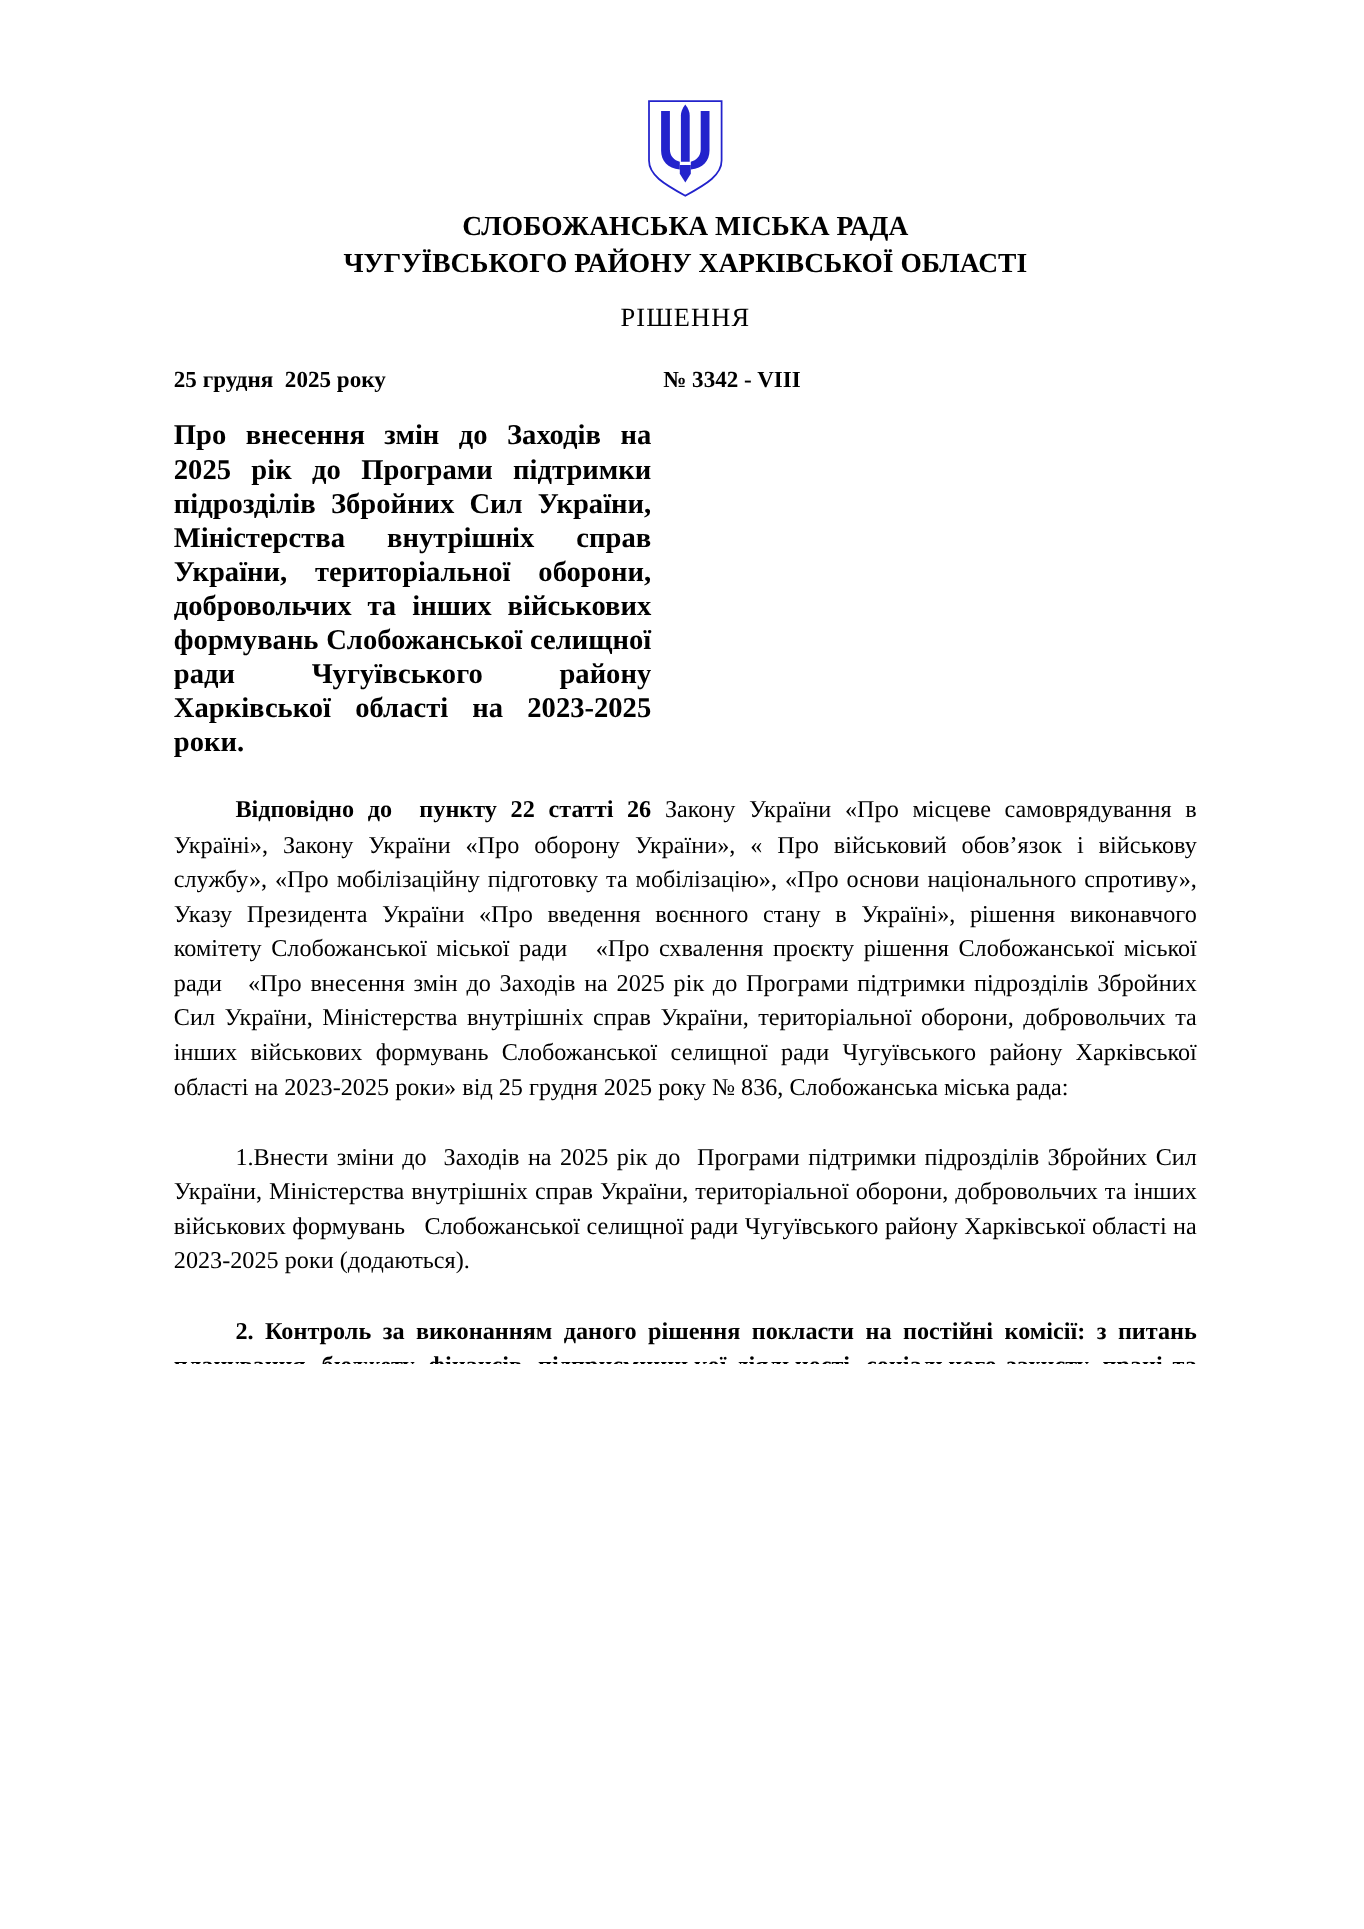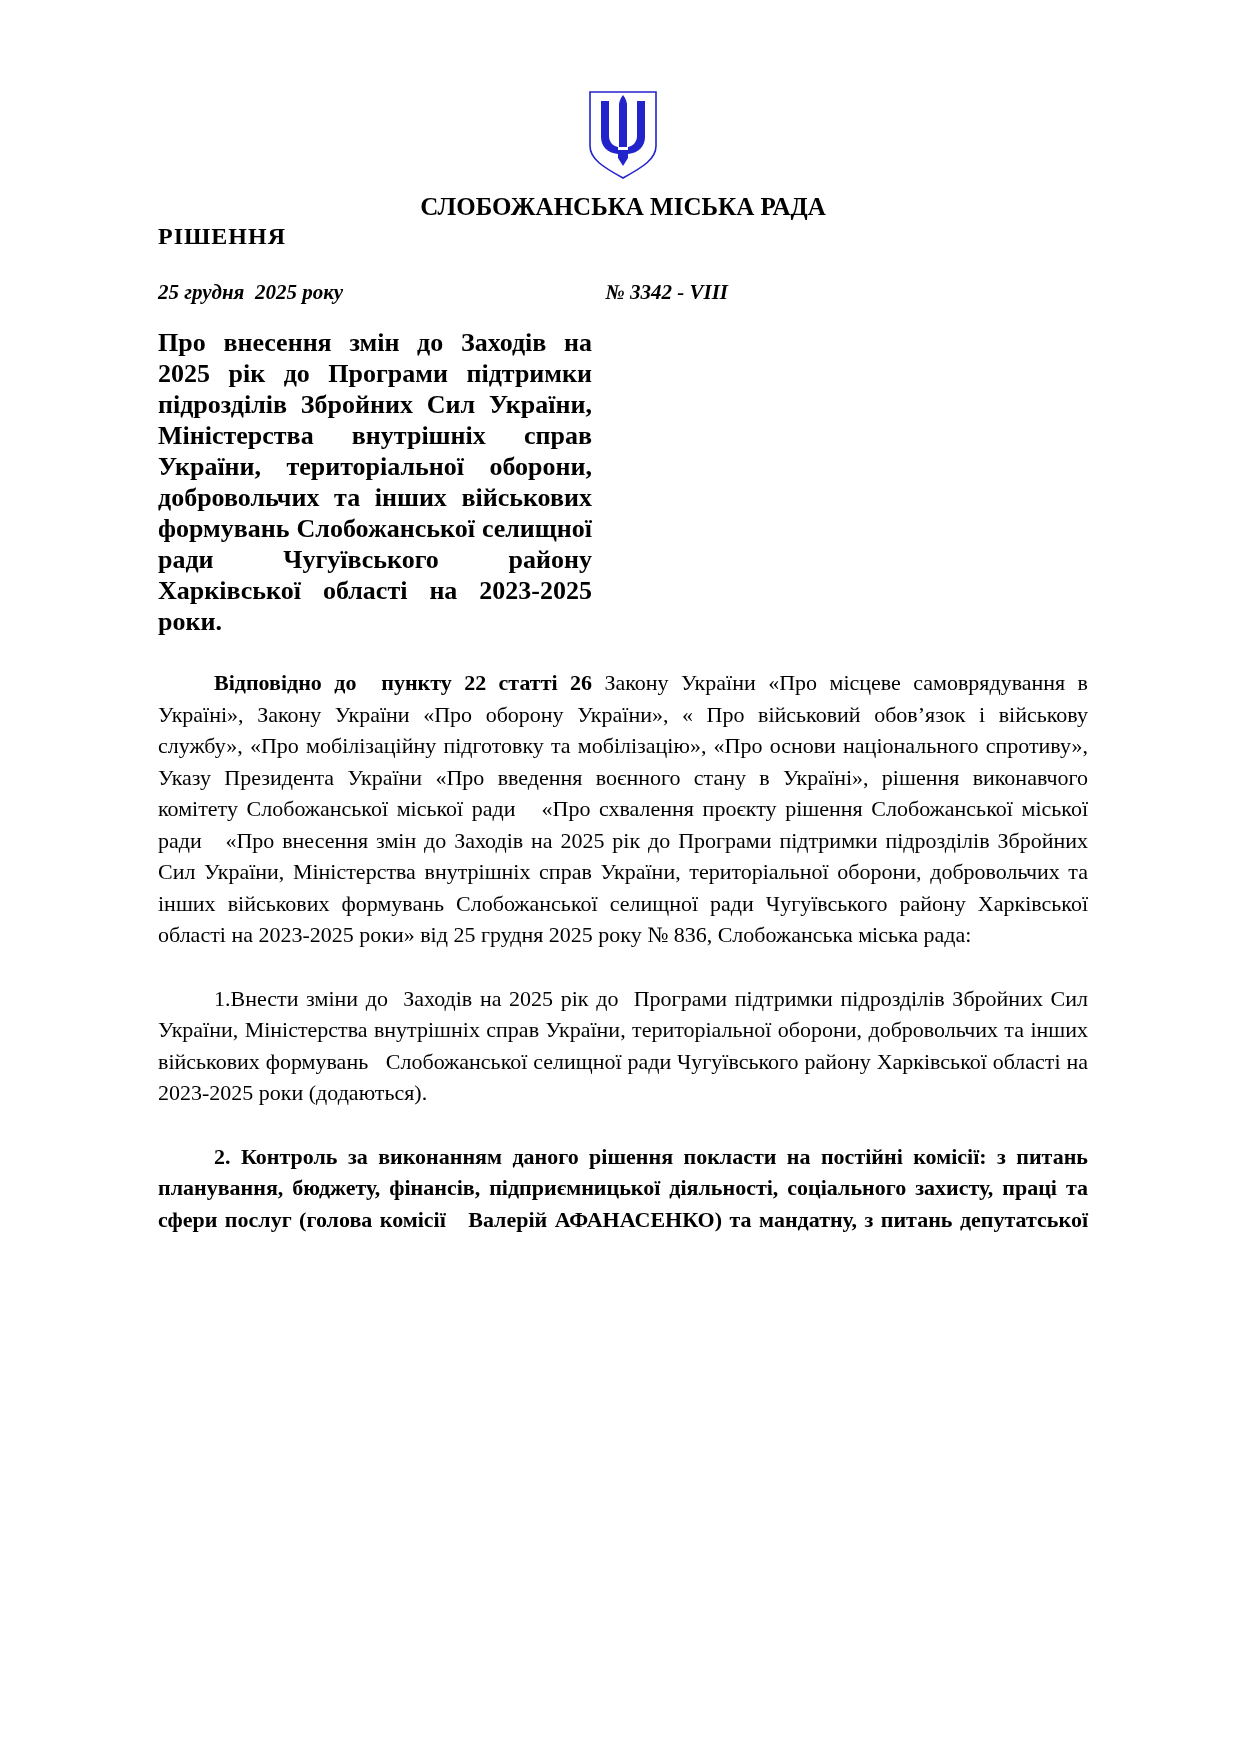--- a/index.html
+++ b/index.html
@@ -17,22 +17,22 @@
     position: absolute;
     left: 158px;
     top: 0;
     width: 930px;
   }
   .emblem-wrap { display: flex; justify-content: center; padding-top: 90px; }
   .emblem-wrap svg { width: 74px; height: 90px; display: block; }
   .org-line1 { text-align: center; font-weight: bold; font-size: 25px; line-height: 30px; margin-top: 12px; }
   .org-line2 { text-align: center; font-weight: bold; font-size: 25px; line-height: 30px; margin-top: 3px; }
   .session-line { text-align: center; font-weight: bold; font-size: 20px; line-height: 28px; margin-top: 5px; }
-  .doc-type { font-weight: bold; font-size: 24px; line-height: 28px; margin-top: 0; letter-spacing: 1px; }
-  .meta-row { display: flex; align-items: baseline; margin-top: 30px; font-weight: bold; font-size: 21px; font-style: italic; }
+  .doc-type { text-align: center; font-weight: normal; font-size: 24px; line-height: 28px; margin-top: 20px; letter-spacing: 1px; }
+  .meta-row { display: flex; align-items: baseline; margin-top: 30px; font-weight: bold; font-size: 21px; }
   .meta-date { width: 340px; white-space: pre-wrap; }
   .meta-place { flex: 1; text-align: center; white-space: pre-wrap; }
   .meta-number { width: 230px; text-align: right; white-space: pre-wrap; }
   .subject {
     width: 434px;
     margin-top: 22px;
     font-weight: bold;
     font-size: 26px;
     line-height: 31px;
     text-align: justify;
@@ -82,20 +82,21 @@
           <path d="M3 2 H69 V56 C69 69 56 77 36 88 C16 77 3 69 3 56 Z" fill="none" stroke="currentColor" stroke-width="1.6"></path>
           <path d="M14 11 H22 V46 C22 52 26 56 31 57 V64 C20 63 14 56 14 47 Z"></path>
           <path d="M58 11 H50 V46 C50 52 46 56 41 57 V64 C52 63 58 56 58 47 Z"></path>
           <path d="M36 5 C33 9 32 12 32 15 V57 H40 V15 C40 12 39 9 36 5 Z"></path>
           <path d="M31 60 H41 V68 L36 76 L31 68 Z"></path>
         </g>
       </svg>
     </div>
 
     <div class="org-line1">СЛОБОЖАНСЬКА МІСЬКА РАДА</div>
+    <div class="org-line2">ЧУГУЇВСЬКОГО РАЙОНУ ХАРКІВСЬКОЇ ОБЛАСТІ</div>
     <div class="doc-type">РІШЕННЯ</div>
 
     <div class="meta-row">
       <div class="meta-date">25 грудня  2025 року</div>
       <div class="meta-number">№ 3342 - VIII</div>
     </div>
 
     <div class="subject">Про внесення змін до Заходів на 2025 рік до Програми підтримки підрозділів Збройних Сил України, Міністерства внутрішніх справ України, територіальної оборони, добровольчих та інших військових формувань Слобожанської селищної ради Чугуївського району Харківської області на 2023-2025 роки.</div>
 
     <p class="preamble"><span class="lead">Відповідно до  пункту 22 статті 26</span><span> Закону України «Про місцеве самоврядування в Україні», Закону України «Про оборону України», « Про військовий обов’язок і військову службу», «Про мобілізаційну підготовку та мобілізацію», «Про основи національного спротиву», Указу Президента України «Про введення воєнного стану в Україні», рішення виконавчого комітету Слобожанської міської ради   «Про схвалення проєкту рішення Слобожанської міської ради   «Про внесення змін до Заходів на 2025 рік до Програми підтримки підрозділів Збройних Сил України, Міністерства внутрішніх справ України, територіальної оборони, добровольчих та інших військових формувань Слобожанської селищної ради Чугуївського району Харківської області на 2023-2025 роки» від 25 грудня 2025 року № 836, Слобожанська міська рада:</span></p>

